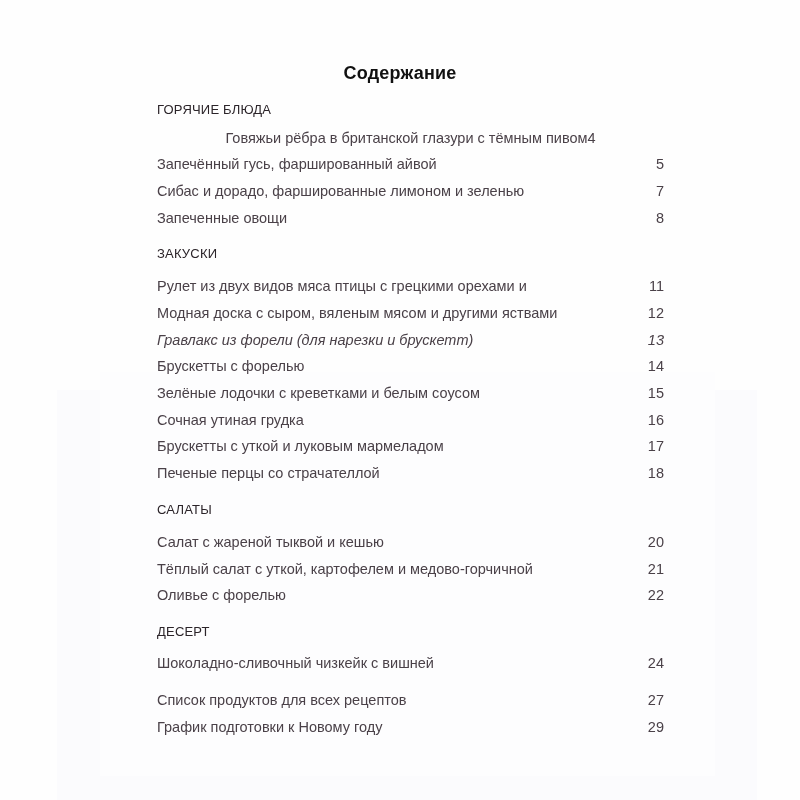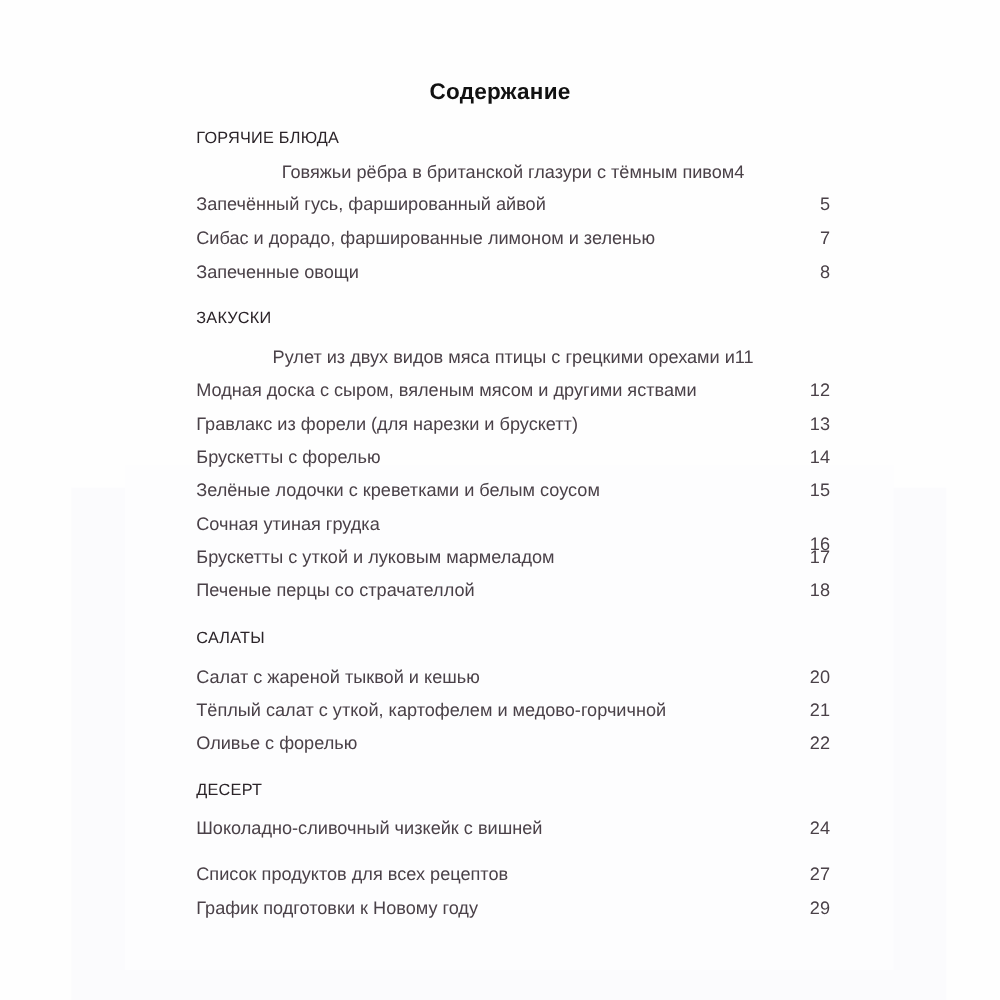--- a/index.html
+++ b/index.html
@@ -94,41 +94,41 @@
   <div class="toc-row" style="top:183px;gap:32px;">
     <span class="label">Сибас и дорадо, фаршированные лимоном и зеленью</span>
     <span class="page-num">7</span>
   </div>
   <div class="toc-row" style="top:210px;">
     <span class="label">Запеченные овощи</span>
     <span class="page-num">8</span>
   </div>
 
   <div class="section-header" style="top:246px;">ЗАКУСКИ</div>
-  <div class="toc-row" style="top:278px;justify-content:center;">
+  <div class="toc-row" style="top:278px;">
     <span class="label">Рулет из двух видов мяса птицы с грецкими орехами и</span>
     <span class="page-num">11</span>
   </div>
   <div class="toc-row" style="top:305px;">
     <span class="label">Модная доска с сыром, вяленым мясом и другими яствами</span>
     <span class="page-num">12</span>
   </div>
-  <div class="toc-row" style="top:332px;">
+  <div class="toc-row" style="top:332px;font-style:italic;">
     <span class="label">Гравлакс из форели (для нарезки и брускетт)</span>
     <span class="page-num">13</span>
   </div>
   <div class="toc-row" style="top:358px;">
     <span class="label">Брускетты с форелью</span>
     <span class="page-num">14</span>
   </div>
   <div class="toc-row" style="top:385px;align-items:center;">
     <span class="label">Зелёные лодочки с креветками и белым соусом</span>
     <span class="page-num">15</span>
   </div>
-  <div class="toc-row" style="top:412px;flex-direction:column;">
+  <div class="toc-row" style="top:412px;">
     <span class="label">Сочная утиная грудка</span>
     <span class="page-num">16</span>
   </div>
   <div class="toc-row" style="top:438px;">
     <span class="label">Брускетты с уткой и луковым мармеладом</span>
     <span class="page-num">17</span>
   </div>
   <div class="toc-row" style="top:465px;">
     <span class="label">Печеные перцы со страчателлой</span>
     <span class="page-num">18</span>

